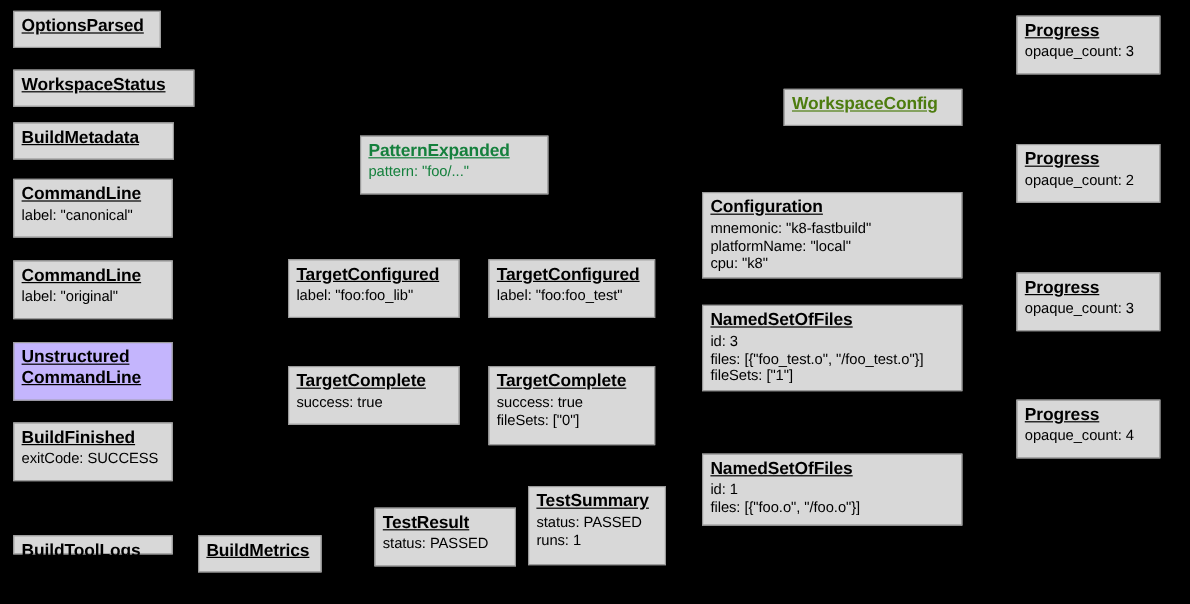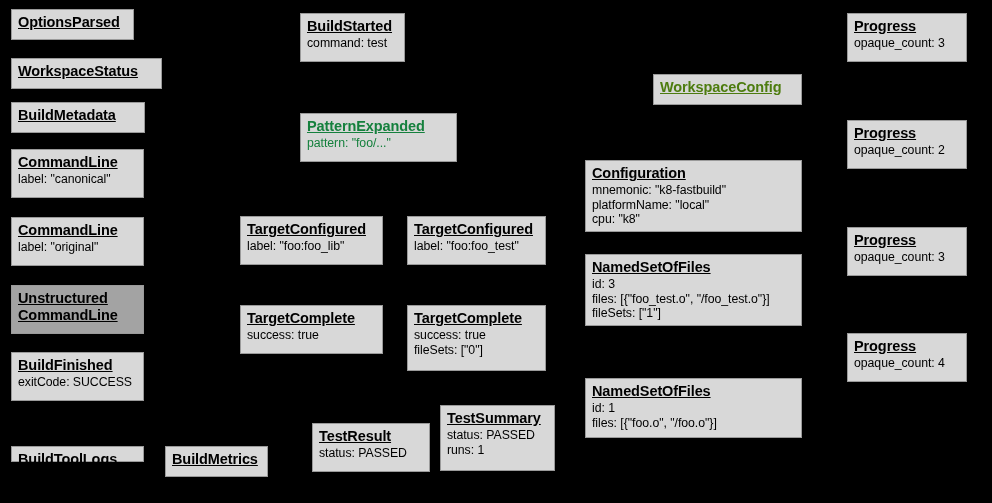--- a/index.html
+++ b/index.html
@@ -63,41 +63,35 @@
       <div class="node-fields">
         <div class="node-field">label: "canonical"</div>
       </div>
     </div>
     <div class="node" style="left: 11px; top: 217px; width: 133px; height: 49px; background: rgb(216, 216, 216); border-color: rgb(154, 154, 154); color: rgb(0, 0, 0);">
       <div class="node-title">CommandLine</div>
       <div class="node-fields">
         <div class="node-field">label: "original"</div>
       </div>
     </div>
-    <div class="node" style="left: 11px; top: 285px; width: 133px; height: 49px; background: #a3a3a3; border-color: rgb(154, 154, 154); color: rgb(0, 0, 0);">
+    <div class="node" style="left: 11px; top: 285px; width: 133px; height: 49px; background: #c4b5fd; border-color: rgb(154, 154, 154); color: rgb(0, 0, 0);">
       <div class="node-title">Unstructured
 CommandLine</div>
     </div>
     <div class="node" style="left: 11px; top: 352px; width: 133px; height: 49px; background: rgb(216, 216, 216); border-color: rgb(154, 154, 154); color: rgb(0, 0, 0);">
       <div class="node-title">BuildFinished</div>
       <div class="node-fields">
         <div class="node-field">exitCode: SUCCESS</div>
       </div>
     </div>
     <div class="node" style="left: 11px; top: 446px; width: 133px; height: 16px; background: rgb(216, 216, 216); border-color: rgb(154, 154, 154); color: rgb(0, 0, 0);">
       <div class="node-title">BuildToolLogs</div>
     </div>
     <div class="node" style="left: 165px; top: 446px; width: 103px; height: 31px; background: rgb(216, 216, 216); border-color: rgb(154, 154, 154); color: rgb(0, 0, 0);">
       <div class="node-title">BuildMetrics</div>
-    </div>
-    <div class="node" style="left: 300px; top: 13px; width: 105px; height: 49px; background: rgb(216, 216, 216); border-color: rgb(154, 154, 154); color: rgb(0, 0, 0);">
-      <div class="node-title">BuildStarted</div>
-      <div class="node-fields">
-        <div class="node-field">command: test</div>
-      </div>
     </div>
     <div class="node" style="left: 300px; top: 113px; width: 157px; height: 49px; background: rgb(216, 216, 216); border-color: rgb(154, 154, 154); color: #15803d;">
       <div class="node-title">PatternExpanded</div>
       <div class="node-fields">
         <div class="node-field">pattern: "foo/..."</div>
       </div>
     </div>
     <div class="node" style="left: 240px; top: 216px; width: 143px; height: 49px; background: rgb(216, 216, 216); border-color: rgb(154, 154, 154); color: rgb(0, 0, 0);">
       <div class="node-title">TargetConfigured</div>
       <div class="node-fields">

